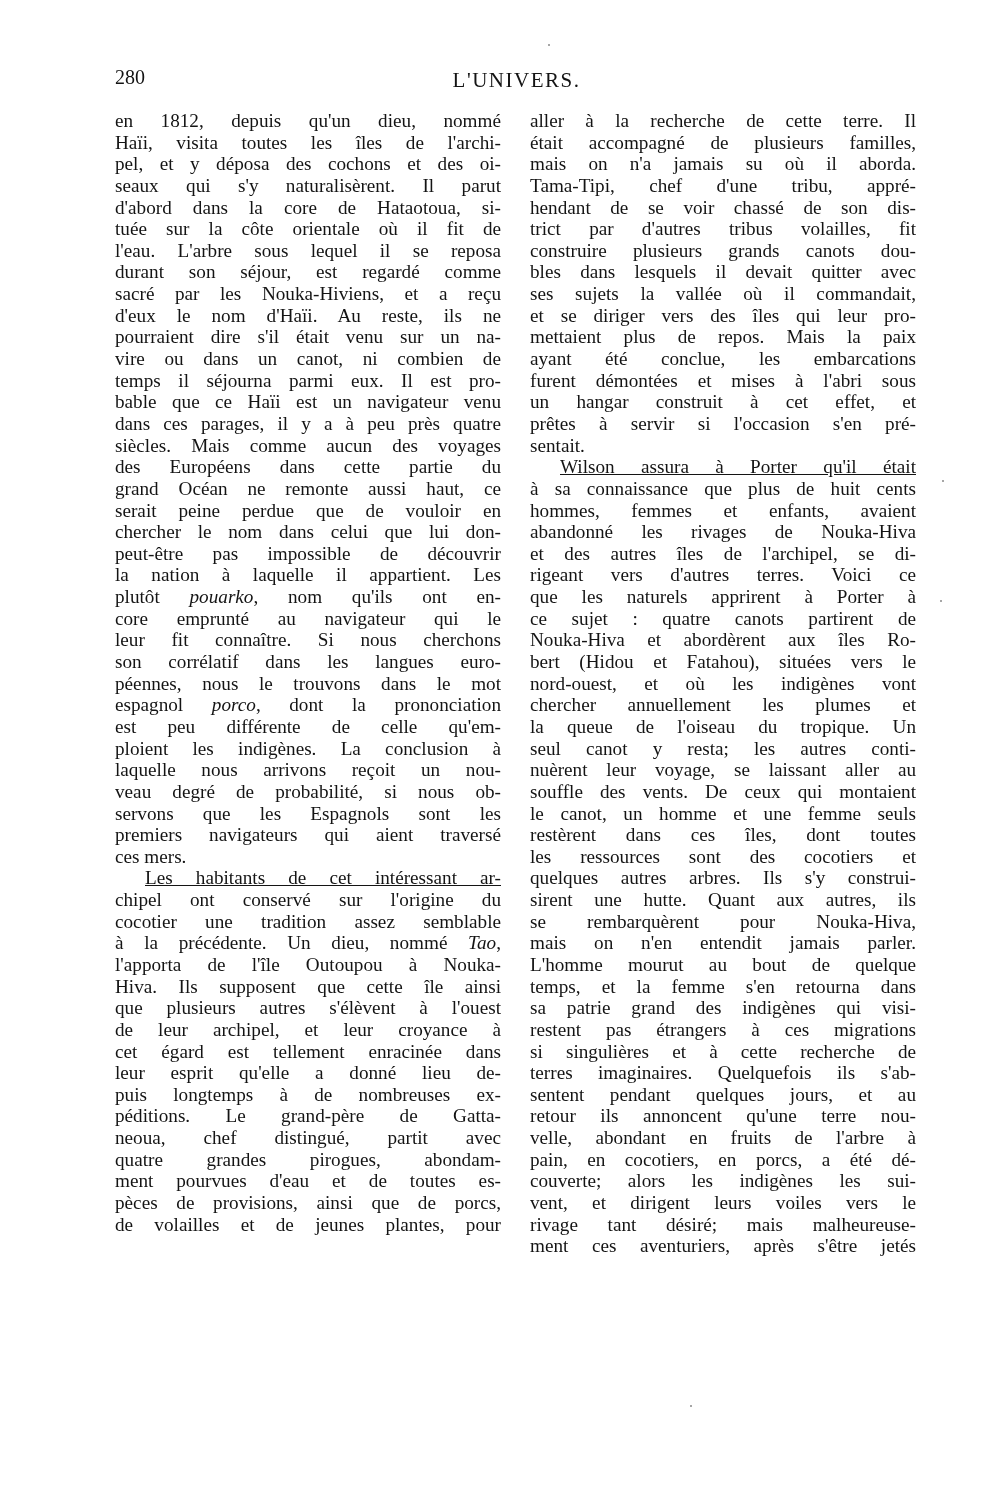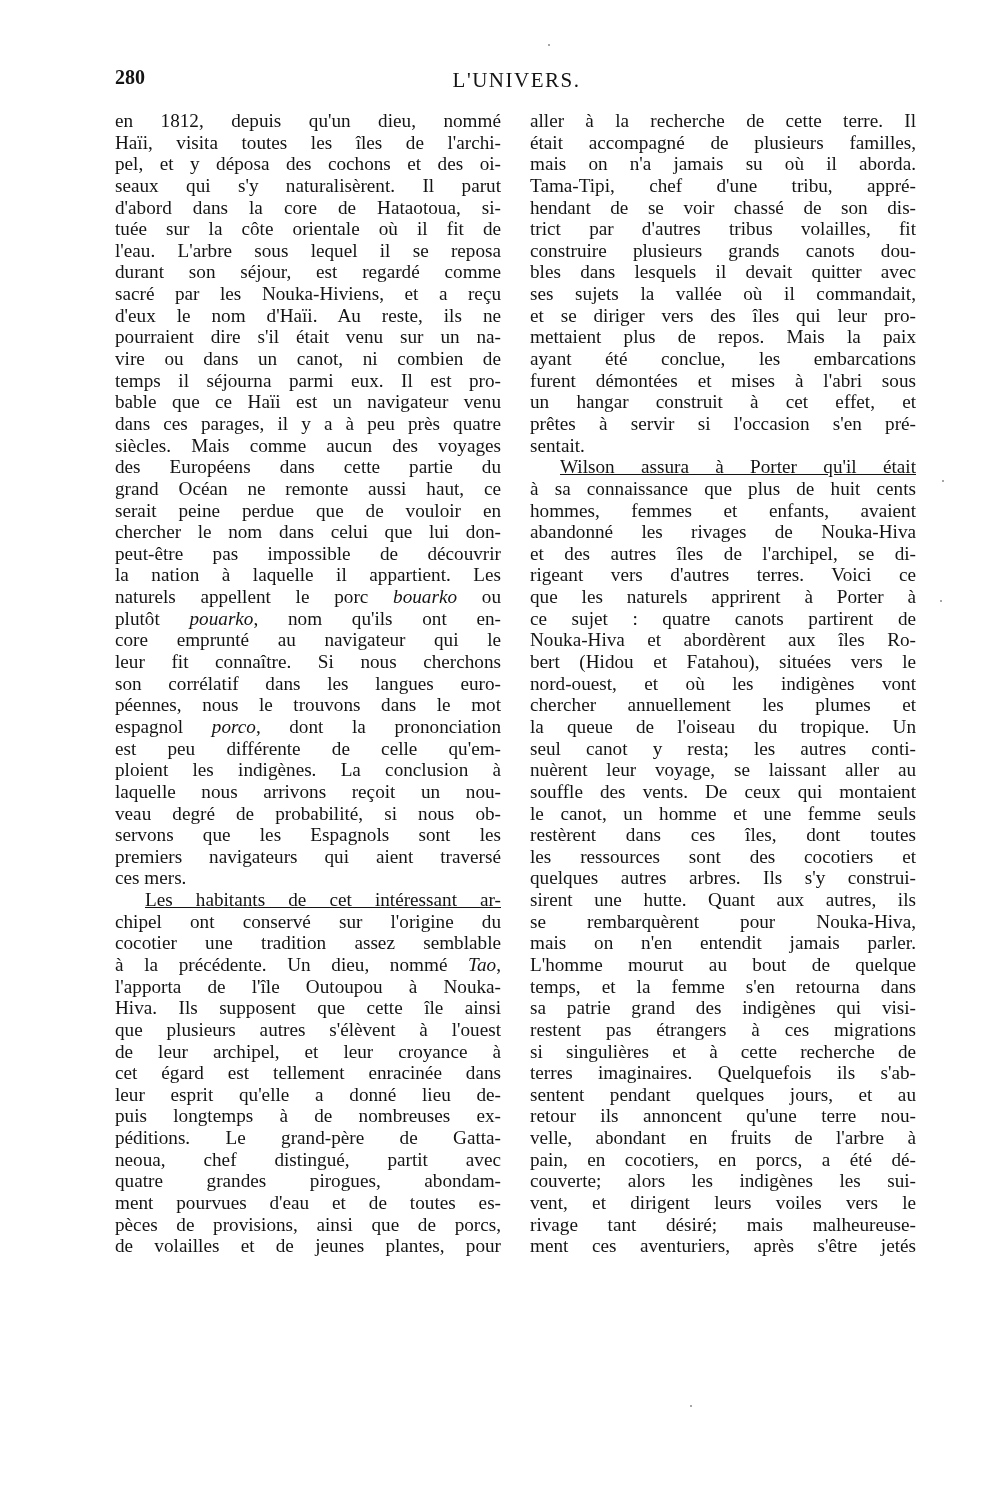--- a/index.html
+++ b/index.html
@@ -1,20 +1,20 @@
 <!DOCTYPE html>
 <html><head>
 <meta charset="utf-8">
 <style>
   html, body { margin: 0; padding: 0; background: #ffffff; }
   body { width: 1000px; height: 1496px; position: relative; overflow: hidden;
          font-family: "Liberation Serif", "DejaVu Serif", serif; color: #141414; }
   .page { position: absolute; left: 0; top: 0; width: 1000px; height: 1496px; background: #fff; }
   .header { position: absolute; top: 66px; left: 115px; width: 803px; height: 30px; }
-  .page-number { position: absolute; left: 0; top: 0; font-weight: bold; font-size: 20px; letter-spacing: 0px; }
+  .page-number { position: absolute; left: 0; top: 0; font-weight: normal; font-size: 20px; letter-spacing: 0px; }
   .running-title { position: absolute; left: 0; right: 0; top: 2px; text-align: center; font-size: 21px; letter-spacing: 1.5px; }
   .col { position: absolute; top: 110px; width: 386px; font-size: 19.2px; line-height: 21.65px; }
   .col.left { left: 115px; }
   .col.right { left: 530px; }
   .line { display: block; white-space: nowrap; text-align: justify; text-align-last: justify; height: 21.65px; overflow: visible; }
   .line.last { text-align-last: left; }
   .line.indent { padding-left: 30px; text-decoration: underline; }
   .speck { position: absolute; width: 2px; height: 2px; background: #888; border-radius: 1px; }
 </style>
 </head>
@@ -42,21 +42,20 @@
       <span class="line">temps il séjourna parmi eux. Il est pro-</span>
       <span class="line">bable que ce Haïi est un navigateur venu</span>
       <span class="line">dans ces parages, il y a à peu près quatre</span>
       <span class="line">siècles. Mais comme aucun des voyages</span>
       <span class="line">des Européens dans cette partie du</span>
       <span class="line">grand Océan ne remonte aussi haut, ce</span>
       <span class="line">serait peine perdue que de vouloir en</span>
       <span class="line">chercher le nom dans celui que lui don-</span>
       <span class="line">peut-être pas impossible de découvrir</span>
       <span class="line">la nation à laquelle il appartient. Les</span>
-      <span class="line">naturels appellent le porc <i>bouarko</i> ou</span>
       <span class="line">plutôt <i>pouarko</i>, nom qu'ils ont en-</span>
       <span class="line">core emprunté au navigateur qui le</span>
       <span class="line">leur fit connaître. Si nous cherchons</span>
       <span class="line">son corrélatif dans les langues euro-</span>
       <span class="line">péennes, nous le trouvons dans le mot</span>
       <span class="line">espagnol <i>porco</i>, dont la prononciation</span>
       <span class="line">est peu différente de celle qu'em-</span>
       <span class="line">ploient les indigènes. La conclusion à</span>
       <span class="line">laquelle nous arrivons reçoit un nou-</span>
       <span class="line">veau degré de probabilité, si nous ob-</span>

